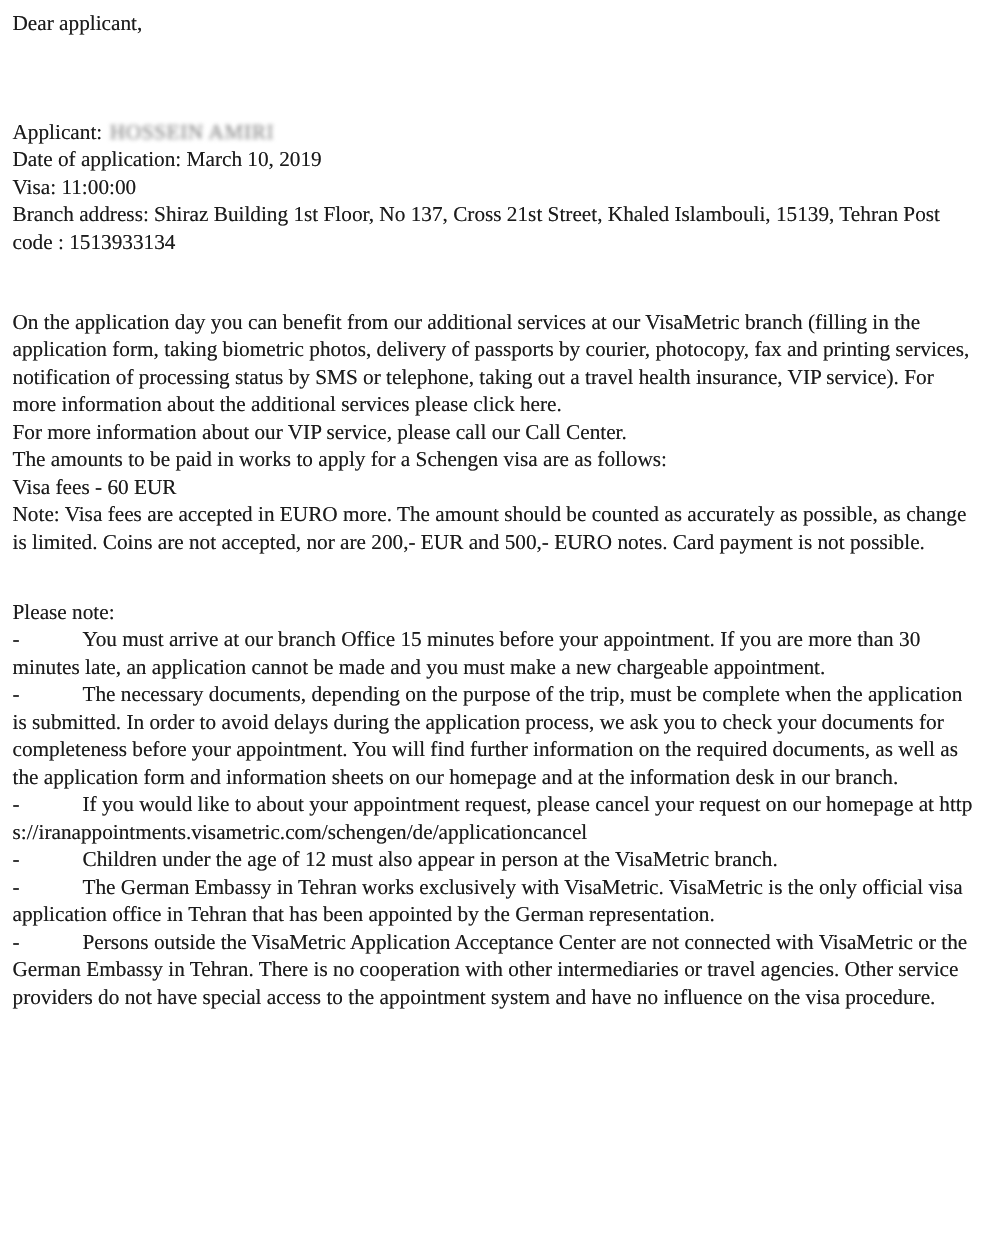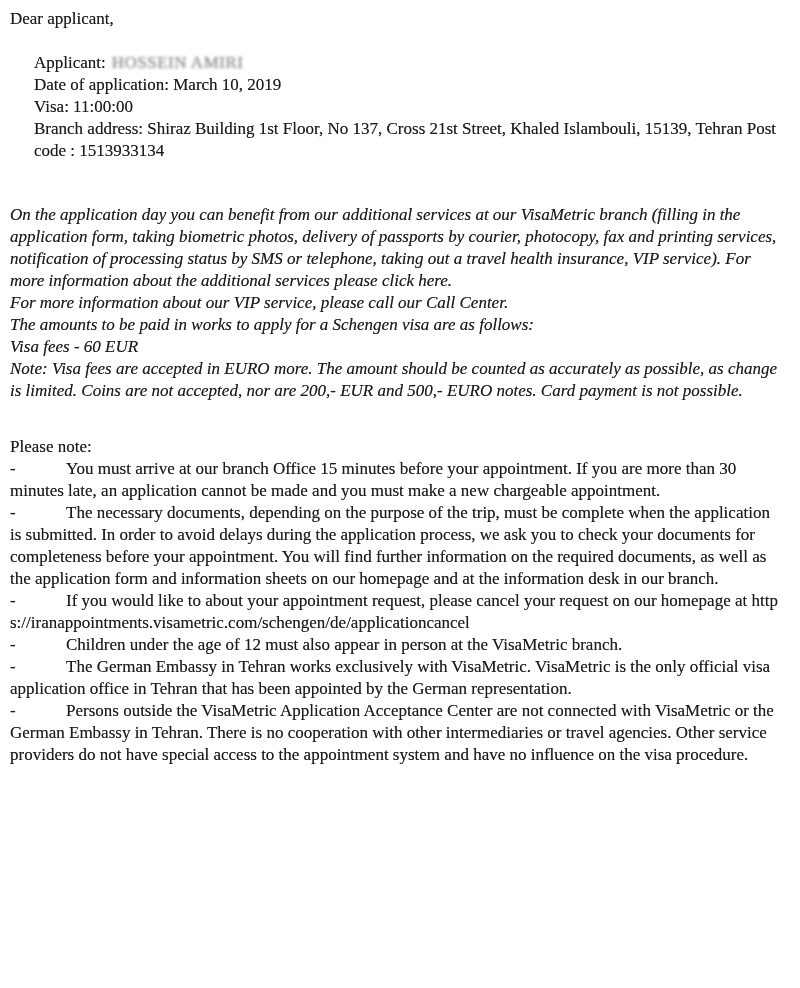--- a/index.html
+++ b/index.html
@@ -18,23 +18,23 @@
     text-shadow: 0 0 0.5px rgba(20,20,20,0.55);
   }
   .page {
     box-sizing: border-box;
     width: 800px;
     min-height: 988px;
     padding: 8px 22px 20px 10px;
     background: #ffffff;
   }
   p { margin: 0; }
-  .salutation { margin-bottom: 22px; }
-  .appt-block { margin-bottom: 42px; margin-left: 24px; }
-  .body-block p { margin: 0; font-style: italic; }
+  .salutation { margin-bottom: 65px; }
+  .appt-block { margin-bottom: 42px; }
+  .body-block p { margin: 0; }
   .note-block { margin-top: 34px; }
   .redacted-name {
     display: inline-block;
     margin-left: 6px;
     color: #8d8d8d;
     filter: blur(1.6px);
     letter-spacing: 0.5px;
   }
   .dash {
     display: inline-block;

